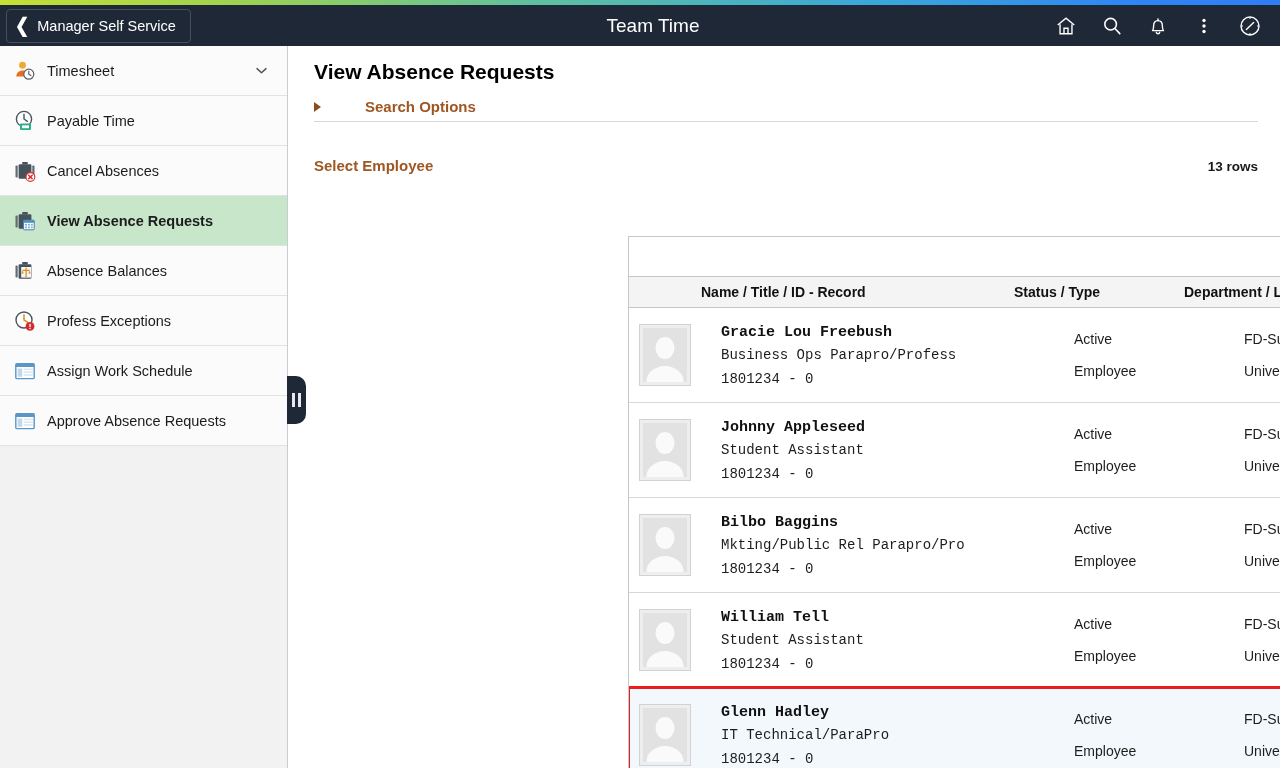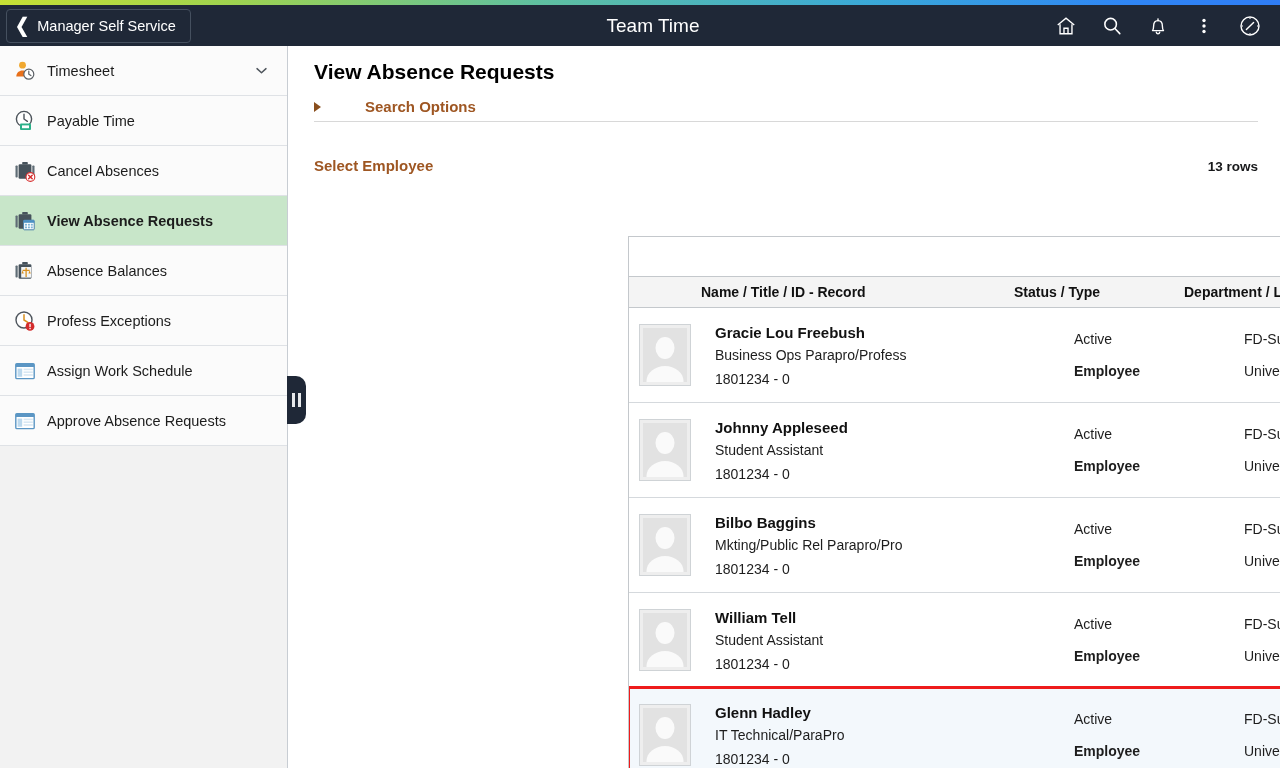--- a/index.html
+++ b/index.html
@@ -218,26 +218,26 @@
     transform: translateX(-50%);
     width: 19px; height: 22px; border-radius: 50%;
     background: #fafafa;
   }
   .avatar .body {
     position: absolute; left: 50%; bottom: -14px;
     transform: translateX(-50%);
     width: 37px; height: 30px; border-radius: 50% 50% 40% 40%;
     background: #fafafa;
   }
-  .emp-name-block { width: 383px; padding-left: 24px; }
+  .emp-name-block { width: 383px; padding-left: 30px; font-family: Liberation Mono, monospace; }
   .emp-name { font-size: 15px; font-weight: bold; color: #111; }
   .emp-title { font-size: 14px; color: #1d1d1d; margin-top: 6px; }
   .emp-id { font-size: 14px; color: #1d1d1d; margin-top: 8px; }
   .emp-status { width: 170px; font-size: 14px; color: #1d1d1d; }
-  .emp-status .two { margin-top: 16px; font-weight: bold; }
+  .emp-status .two { margin-top: 16px; }
   .emp-dept { width: 240px; font-size: 14px; color: #1d1d1d; }
   .emp-dept .two { margin-top: 16px; }
 </style>
 </head>
 <body>
 
 <div id="gradient-strip"></div>
 
 <div id="app-header">
 

